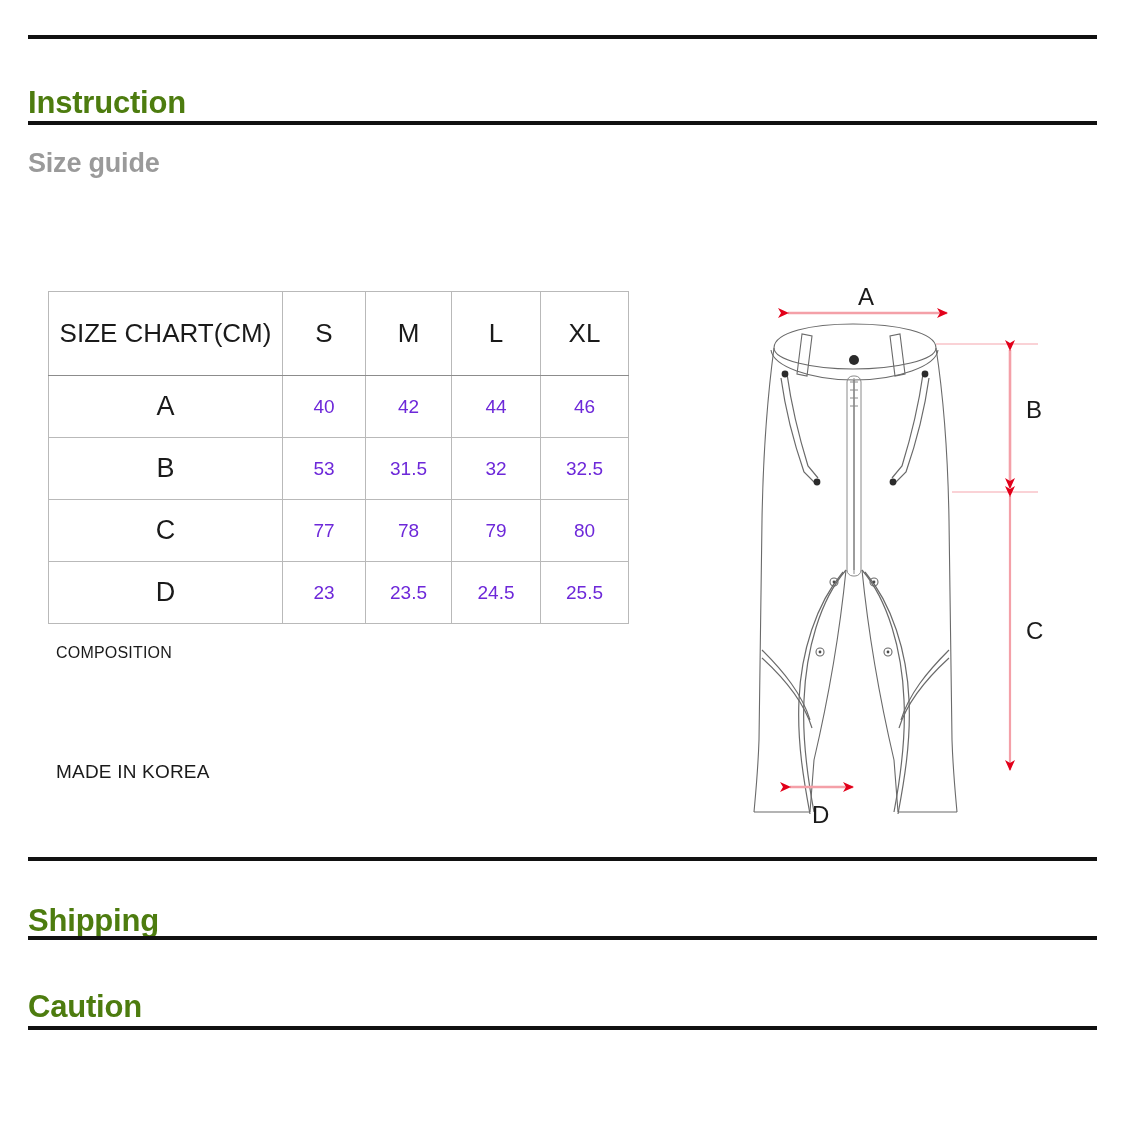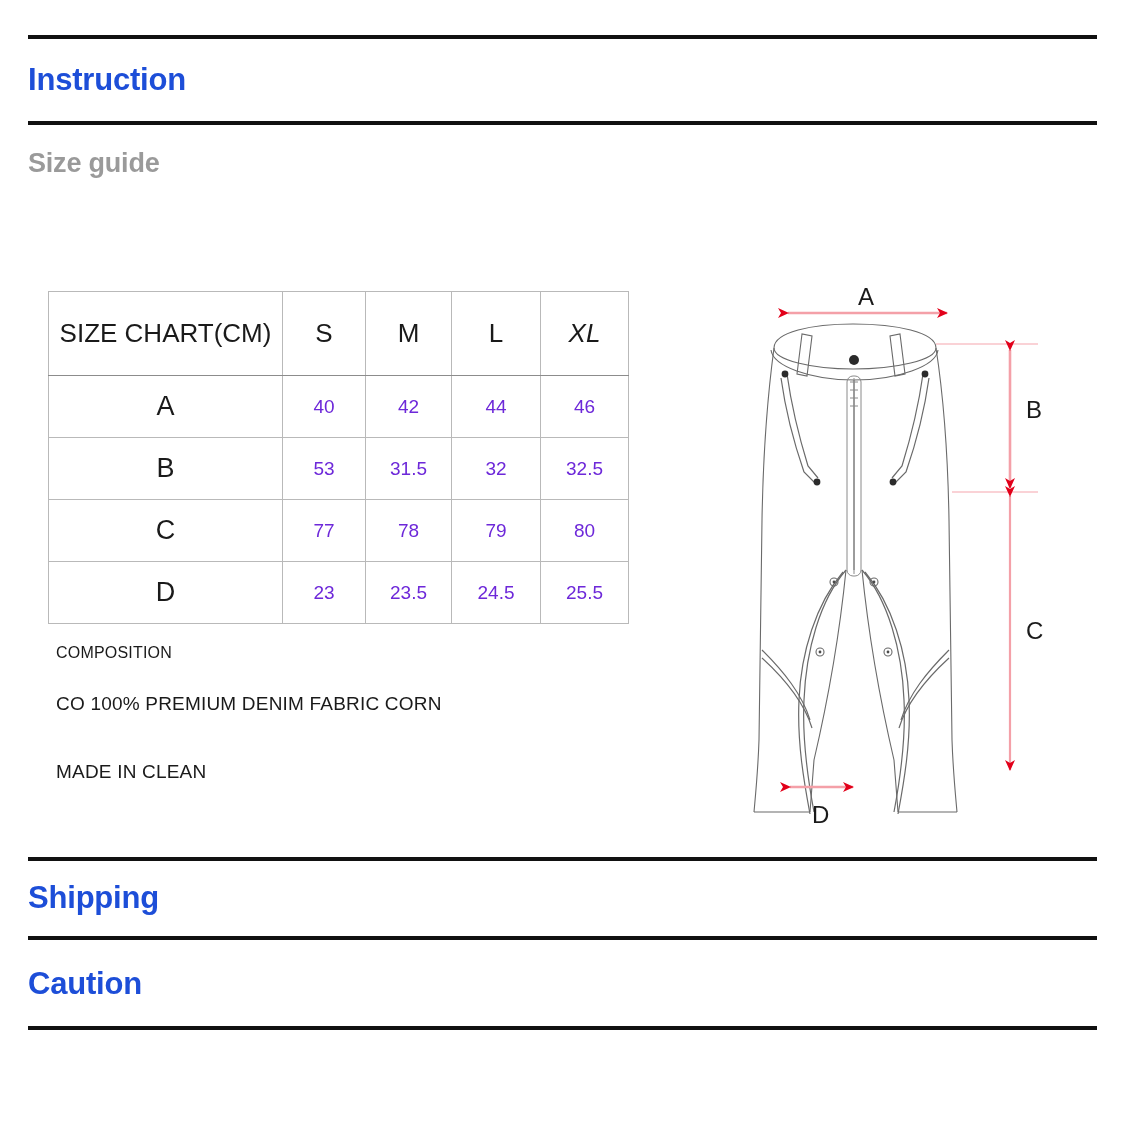--- a/index.html
+++ b/index.html
@@ -38,23 +38,24 @@
   .rule.r-ship2  { top: 936px; }
   .rule.r-caut   { top: 1026px; }
 
   
   .sect-head {
     position: absolute;
     left: 28px;
     font-size: 31px;
     font-weight: bold;
     letter-spacing: -0.2px;
-    color: #1d4ed8;
-    line-height: 1;
-    white-space: nowrap;
+    color: #4d7c0f;
+    line-height: 1;
+    white-space: nowrap;
+    margin-top: 23px;
   }
   .h-instruction { top: 64px; }
   .h-shipping    { top: 882px; }
   .h-caution     { top: 968px; }
 
   .sub-head {
     position: absolute;
     left: 28px;
     top: 150px;
     font-size: 27px;
@@ -87,21 +88,21 @@
     font-weight: normal;
     padding: 0;
   }
   table.size-chart thead th {
     border-bottom: 1px solid #8c8c8c;
   }
   table.size-chart .c-label { width: 233px; }
   table.size-chart .c-s  { width: 82px; }
   table.size-chart .c-m  { width: 85px; }
   table.size-chart .c-l  { width: 88px; }
-  table.size-chart .c-xl { width: 87px; font-style: italic; }
+  table.size-chart .c-xl { width: 87px; }
 
   .hdr-title {
     font-size: 26px;
     color: #1a1a1a;
   }
   .hdr-size {
     font-size: 26px;
     color: #1a1a1a;
   }
   .row-label {
@@ -221,23 +222,22 @@
           <td class="row-val">23.5</td>
           <td class="row-val">24.5</td>
           <td class="row-val">25.5</td>
         </tr>
       </tbody>
     </table>
   </div>
 
   <div class="comp-title">COMPOSITION</div>
   <div class="comp-lines">
-    <div>CO 100%  PREMIUM DENIM FABRIC CORN</div>
   </div>
-  <div class="comp-made">MADE IN CLEAN</div>
+  <div class="comp-made">MADE IN KOREA</div>
 
   <div class="diagram">
     <svg width="360" height="570" viewBox="0 0 360 570" xmlns="http://www.w3.org/2000/svg">
       <defs>
         <marker id="ah-r" markerWidth="12" markerHeight="12" refX="10" refY="5" orient="auto" markerUnits="userSpaceOnUse">
           <path d="M0,0 L11,5 L0,10 L3,5 Z" fill="#e2001a"></path>
         </marker>
         <marker id="ah-l" markerWidth="12" markerHeight="12" refX="10" refY="5" orient="auto" markerUnits="userSpaceOnUse">
           <path d="M0,0 L11,5 L0,10 L3,5 Z" fill="#e2001a"></path>
         </marker>

